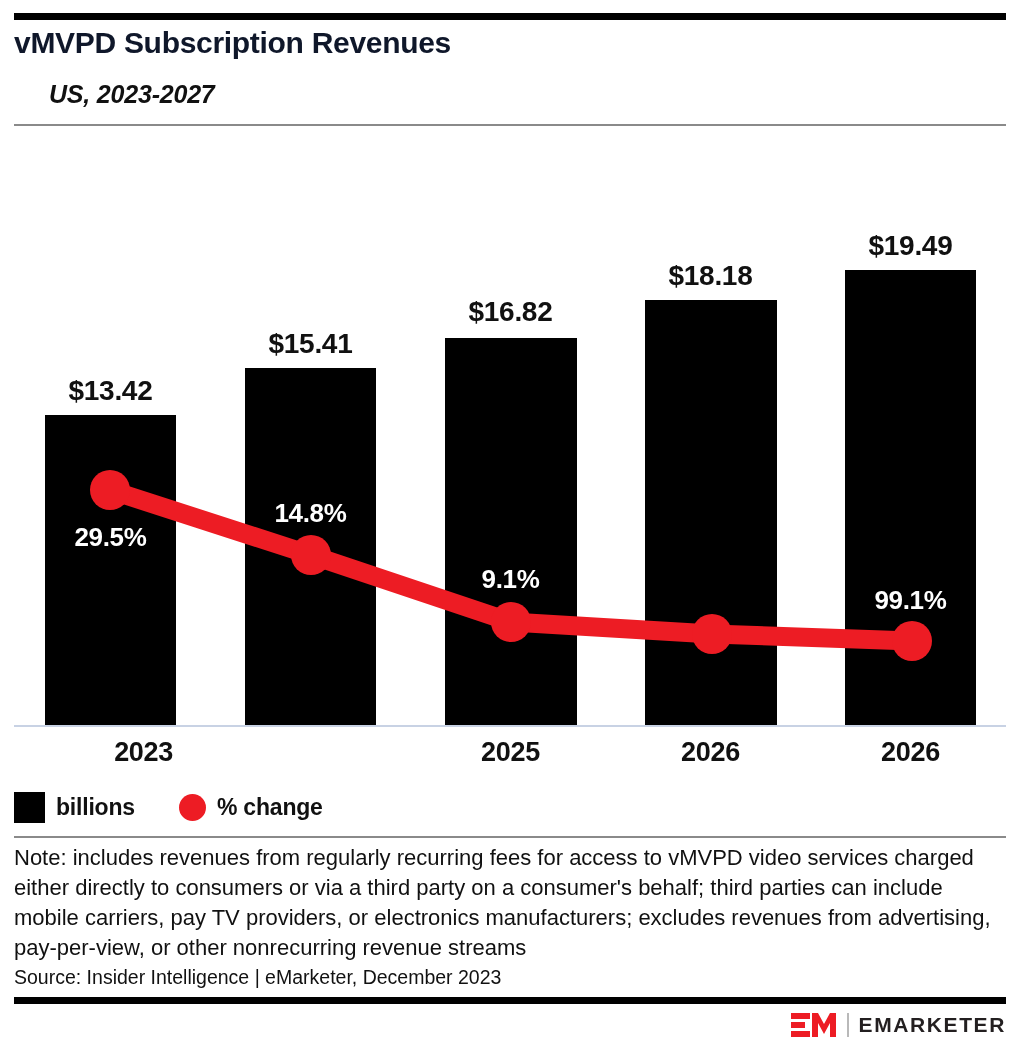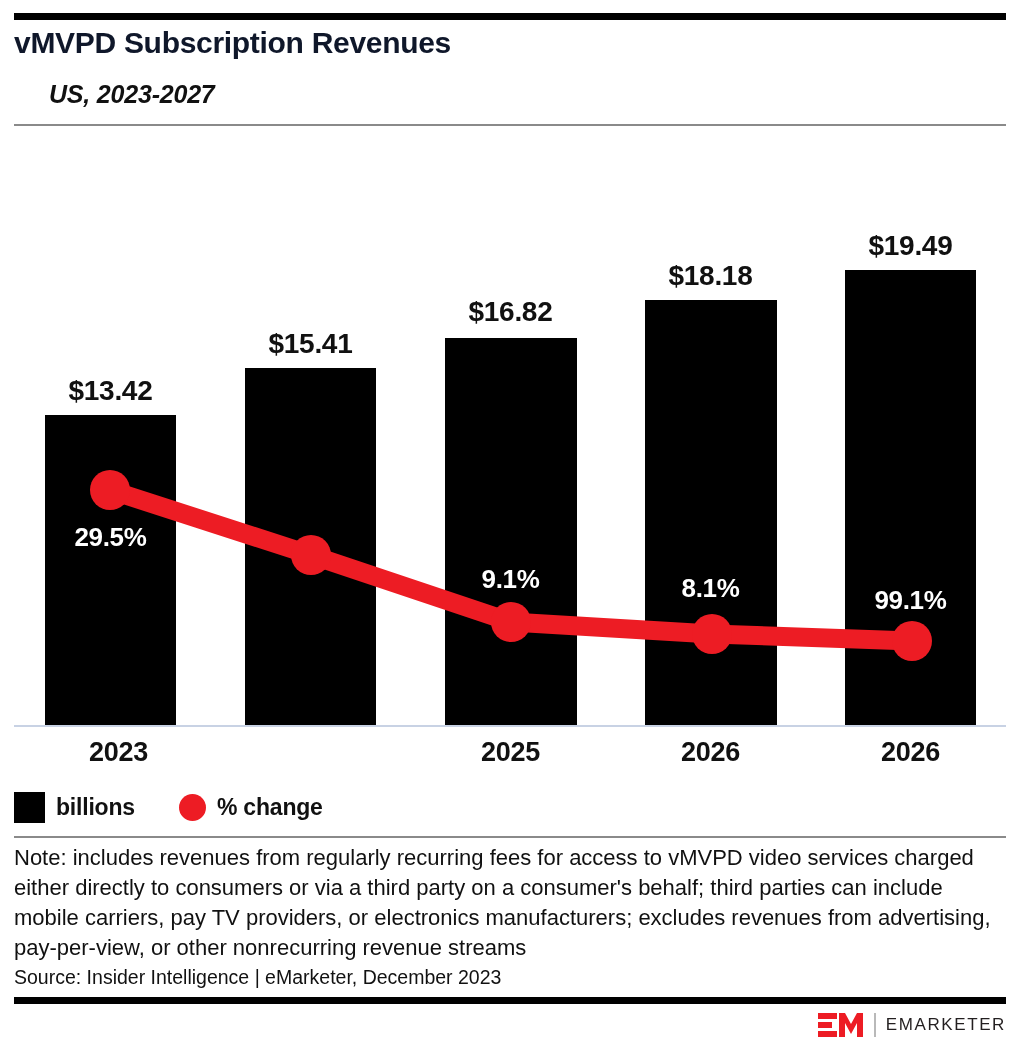--- a/index.html
+++ b/index.html
@@ -193,22 +193,22 @@
   .brand-mark {
     display: block;
   }
   .brand-divider {
     width: 2px;
     height: 24px;
     background: #b9b9b9;
     margin: 0 10px;
   }
   .brand-text {
-    font-size: 17px;
-    font-weight: normal;
+    font-size: 21px;
+    font-weight: bold;
     letter-spacing: 1.6px;
     color: #231f20;
   }
 </style>
 </head>
 <body>
 
 <div id="page">
 
   <div class="top-rule"></div>
@@ -233,26 +233,26 @@
     <svg class="line-layer" viewBox="0 0 1020 760" preserveAspectRatio="none" xmlns="http://www.w3.org/2000/svg">
       <polyline points="110,490 311,555 511,622 712,634 912,641" fill="none" stroke="#ED1C24" stroke-width="19" stroke-linecap="round" stroke-linejoin="round"></polyline>
       <circle cx="110" cy="490" r="20" fill="#ED1C24"></circle>
       <circle cx="311" cy="555" r="20" fill="#ED1C24"></circle>
       <circle cx="511" cy="622" r="20" fill="#ED1C24"></circle>
       <circle cx="712" cy="634" r="20" fill="#ED1C24"></circle>
       <circle cx="912" cy="641" r="20" fill="#ED1C24"></circle>
     </svg>
 
     <div class="pct-label" style="left:40px;  top:522px; width:141px;">29.5%</div>
+    <div class="pct-label" style="left:240px; top:498px; width:141px;">14.8%</div>
     <div class="pct-label" style="left:440px; top:564px; width:141px;">9.1%</div>
-    <div class="pct-label" style="left:640px; top:573px; width:141px;">8.1%</div>
     <div class="pct-label" style="left:840px; top:585px; width:141px;">99.1%</div>
 
     <div class="baseline"></div>
-    <div class="xtick" style="left:48px;  width:141px;">2023</div>
+    <div class="xtick" style="left:32px;  width:141px;text-align:right;">2023</div>
     <div class="xtick" style="left:440px; width:141px;">2025</div>
     <div class="xtick" style="left:640px; width:141px;">2026</div>
     <div class="xtick" style="left:840px; width:141px;">2026</div>
   </div>
 
   <div class="legend">
     <div class="legend-item">
       <span class="swatch-square"></span>
       <span class="legend-text">billions</span>
     </div>

